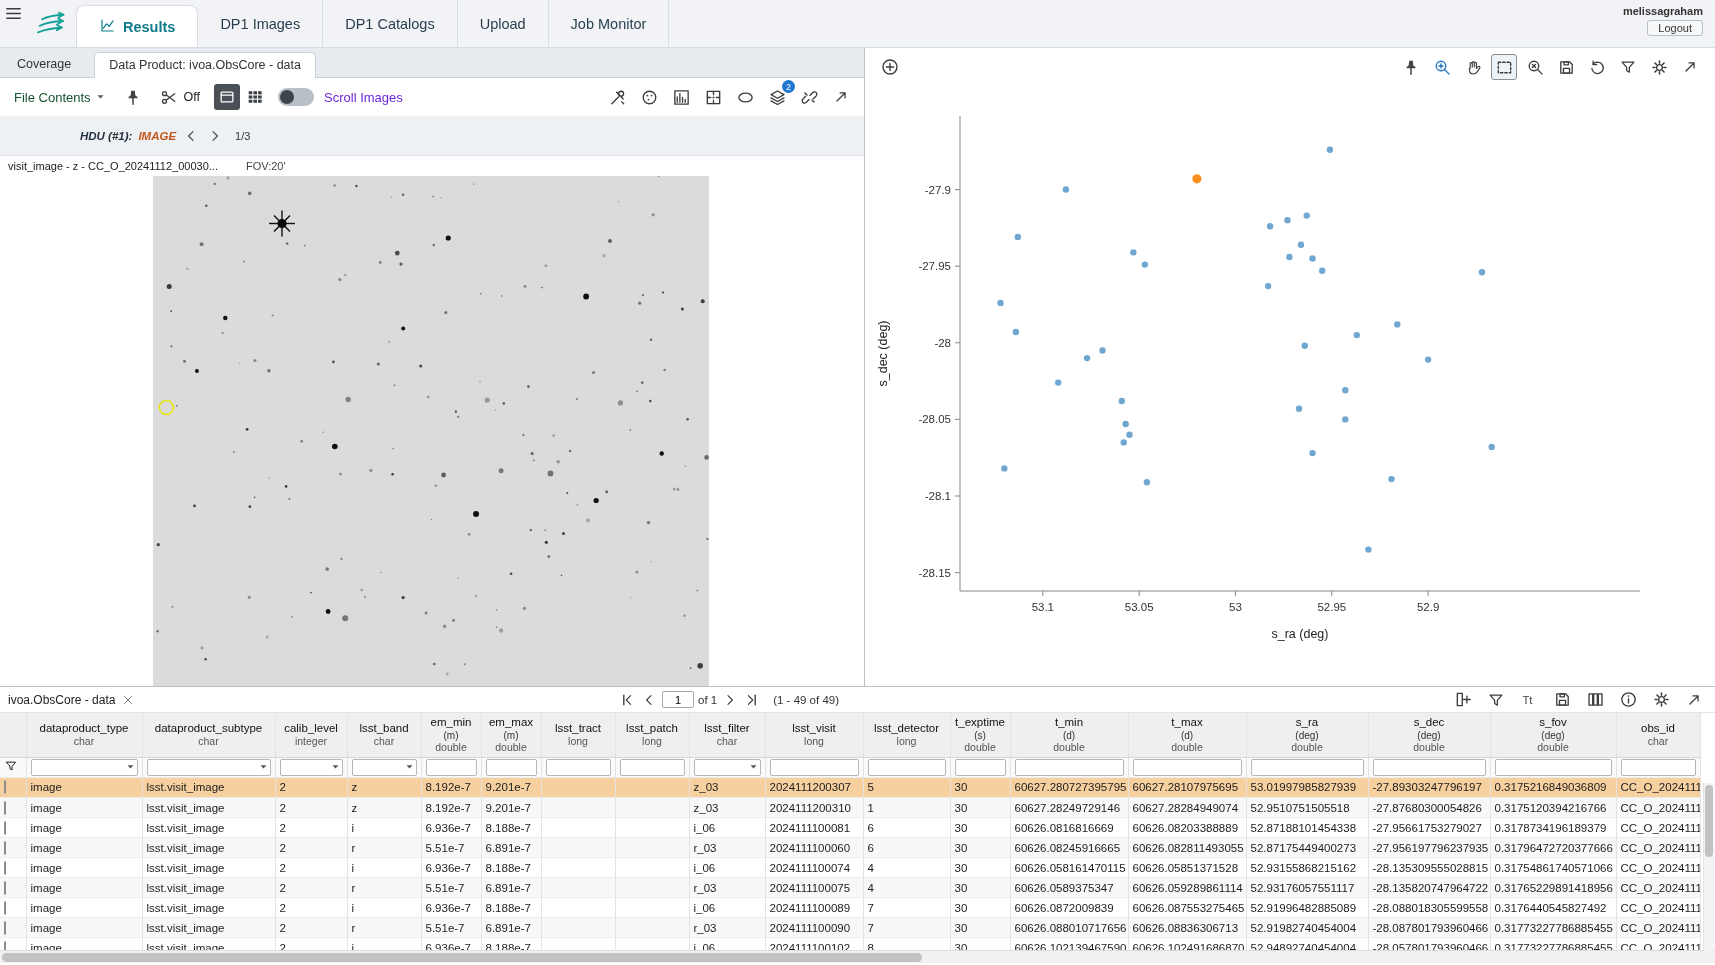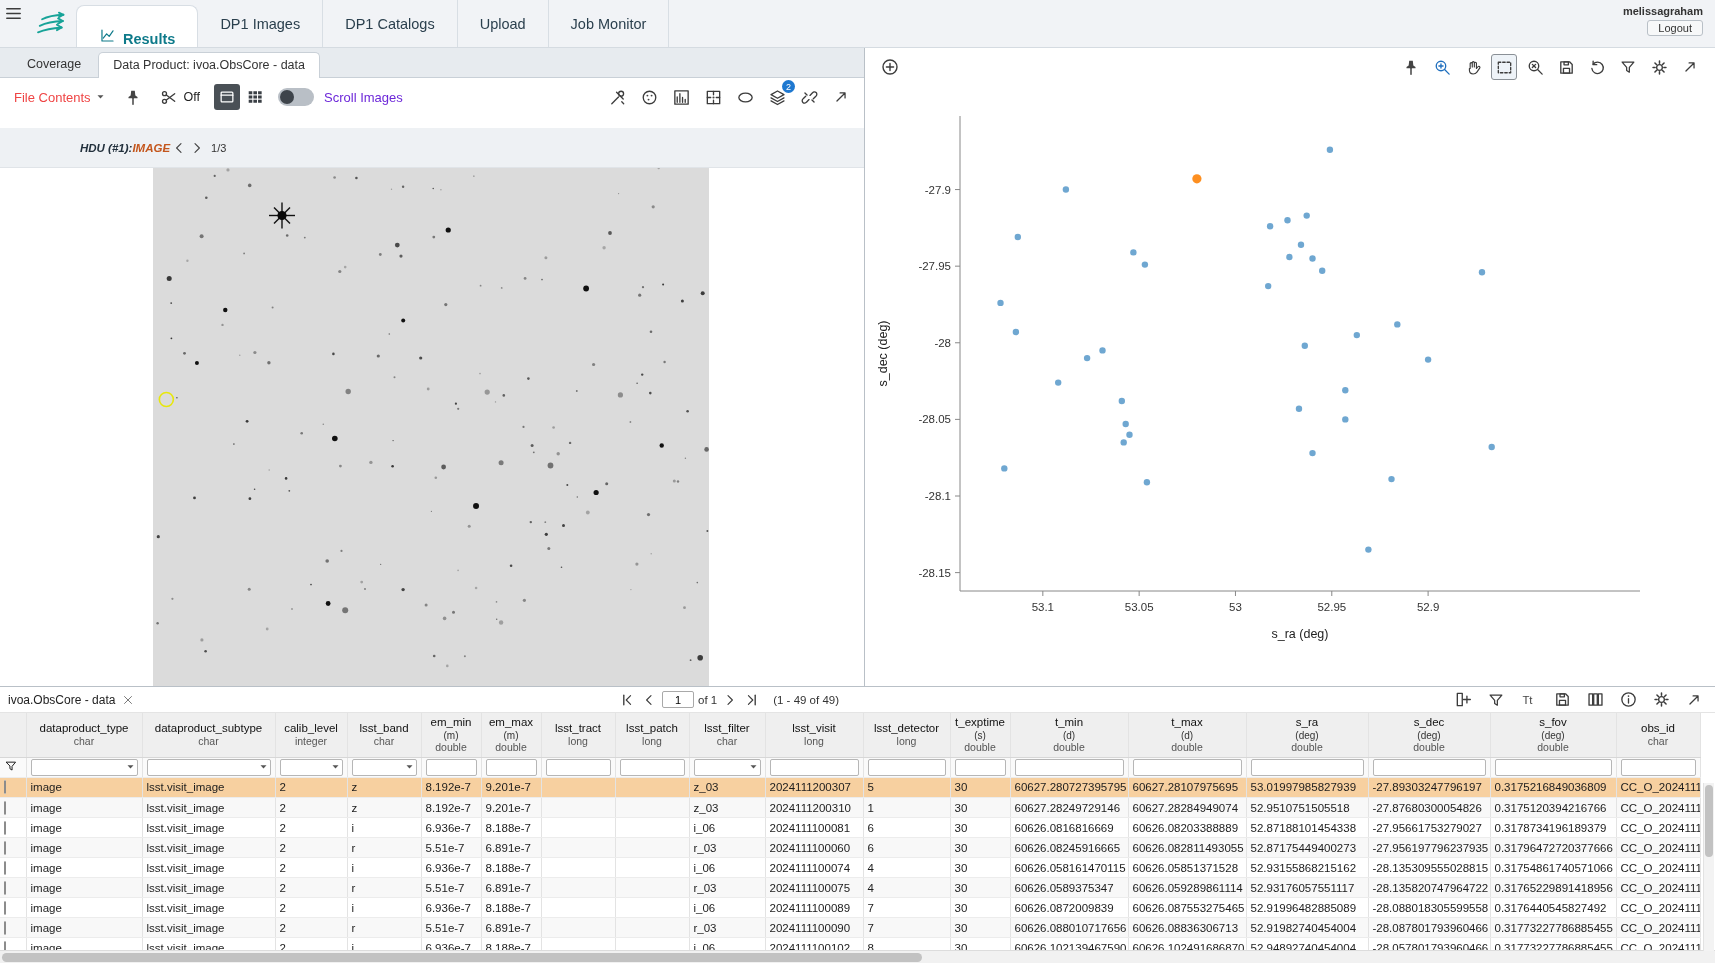--- a/index.html
+++ b/index.html
@@ -5,53 +5,53 @@
   * {box-sizing:border-box; margin:0; padding:0;}
   html,body {width:1715px; height:965px; overflow:hidden; font-family:"Liberation Sans",sans-serif; background:#fff; color:#222;}
   .app {width:1715px; height:965px; display:flex; flex-direction:column;}
 
   
   .topbar {height:48px; background:#f1f3f6; border-bottom:1px solid #d5dbe1; display:flex; align-items:stretch; flex:none;}
   .menu-btn {width:42px; display:flex; align-items:center; justify-content:center; cursor:pointer;}
   .logo {width:50px; display:flex; align-items:center; justify-content:center;}
   .app-tabs {display:flex; align-items:stretch;}
   .app-tab {display:flex; align-items:center; gap:7px; padding:0 22px; font-size:14.5px; color:#2a3f4d; border-right:1px solid #d8dee4; cursor:pointer;}
-  .app-tab:first-child {border-left:1px solid #d8dee4;align-items:flex-end;}
+  .app-tab:first-child {border-left:1px solid #d8dee4;}
   .app-tab.active {background:#fff; color:#0e7a8a; font-weight:bold; border-top-left-radius:8px; border-top-right-radius:8px; margin-top:5px; border:1px solid #d8dee4; border-bottom:none;}
   .user-box {margin-left:auto; padding:5px 12px 0 0; display:flex; flex-direction:column; align-items:flex-end; gap:3px;}
   .user-name {font-size:11px; font-weight:bold; color:#333;}
   .logout-btn {font-size:11px; padding:1px 10px; background:#f7f8f9; border:1px solid #b9c0c7; border-radius:3px; color:#333; cursor:pointer; font-family:inherit;}
 
   
   .main {flex:1; display:flex; min-height:0;}
   .left-panel {width:865px; flex:none; border-right:1px solid #b9c0c7; display:flex; flex-direction:column; background:#fff;}
   .right-panel {flex:1; display:flex; flex-direction:column; background:#fff; min-width:0;}
-  .panel-tabs {height:30px; flex:none; background:#e7ebef; display:flex; align-items:flex-end; padding-left:12px; gap:2px; border-bottom:1px solid #c9d0d7;}
+  .panel-tabs {height:30px; flex:none; background:#e7ebef; display:flex; align-items:flex-end; padding-left:2px; gap:8px; border-bottom:1px solid #c9d0d7;}
   .p-tab {font-size:12.5px; color:#333; padding:5px 14px 6px; border:1px solid transparent; border-bottom:none; cursor:pointer; border-top-left-radius:5px; border-top-right-radius:5px;}
   .p-tab.active {background:#fff; border-color:#c9d0d7; position:relative; top:1px;}
 
   
   .img-toolbar {height:38px; flex:none; display:flex; align-items:center; padding:0 10px; gap:10px; background:#fff;}
-  .fc-dd {display:flex; align-items:center; gap:4px; font-size:13px; color:#ef4444; cursor:pointer; padding:3px 4px;}
+  .fc-dd {display:flex; align-items:center; gap:4px; font-size:13px; color:#14532d; cursor:pointer; padding:3px 4px;}
   .tb-icon {width:26px; height:26px; flex:none; display:flex; align-items:center; justify-content:center; cursor:pointer; color:#3c3c3c; position:relative; border-radius:3px;}
   .tb-icon svg {display:block;}
   .tb-icon.active-blue {color:#1f6fbe;}
   .tb-icon.boxed {border:1px solid #8a9096; background:#eef3f8;}
   .off-label {font-size:12.5px; margin-left:-8px;}
   .view-btn {width:26px; height:26px; display:flex; align-items:center; justify-content:center; color:#3a3f45; border-radius:3px; cursor:pointer;}
   .view-btn.active {background:#4a5056; color:#fff;}
   .view-pair {display:flex; gap:2px; margin-left:4px;}
   .toggle {width:36px; height:18px; border-radius:9px; background:#b9bfc6; position:relative; cursor:pointer; flex:none;}
   .toggle .knob {position:absolute; left:2px; top:2px; width:14px; height:14px; border-radius:50%; background:#3e444b;}
   .toggle-label {font-size:13px; color:#6d28d9;}
   .tool-group {margin-left:auto; display:flex; align-items:center; gap:6px;}
   .badge {position:absolute; top:-4px; right:-5px; background:#1e78d0; color:#fff; font-size:9px; width:13px; height:13px; border-radius:50%; display:flex; align-items:center; justify-content:center;}
 
   
-  .hdu-row {height:40px; flex:none; background:#eef1f4; display:flex; align-items:center; padding-left:80px; font-size:11.5px; border-bottom:1px solid #e0e4e8;margin-top:12px;}
+  .hdu-row {height:40px; flex:none; background:#eef1f4; display:flex; align-items:center; gap:6px; padding-left:80px; font-size:11.5px; border-bottom:1px solid #e0e4e8;}
   .hdu-label {font-style:italic; font-weight:bold; color:#23313d;}
   .hdu-type {font-style:italic; font-weight:bold; color:#c4561c;}
   .hdu-nav {display:flex; align-items:center; gap:3px; color:#444; cursor:pointer;}
   .hdu-page {font-size:11px; color:#333; margin-left:5px;}
   .img-title-row {height:20px; flex:none; display:flex; align-items:center; gap:28px; padding-left:8px; font-size:11px; color:#222; background:#fff;}
   .fov-label {color:#444;}
   .img-area {flex:1; position:relative; background:#fff; overflow:hidden; min-height:0;}
   .fits {position:absolute; left:153px; top:0; width:556px; height:100%; background:#dbdbdb; cursor:crosshair;}
   .fits svg {display:block;}
   .img-status {height:26px; flex:none; background:#f4f6f8; border-top:1px solid #d8dde2; display:flex; align-items:center; font-size:11px; color:#333; padding:0 8px; gap:10px;}
@@ -261,20 +261,24 @@
             </svg>
           </span>
         <span class="hdu-nav tb-icon" style="width:18px;height:18px">
             <svg width="16" height="16" viewBox="0 0 20 20" fill="none" stroke="currentColor" stroke-width="1.4" stroke-linecap="round" stroke-linejoin="round">
               <path d="M7.5 4.5 13 10l-5.5 5.5"></path>
             </svg>
           </span>
         <span class="hdu-page">1/3</span>
       </div>
 
+      <div class="img-title-row">
+        <span>visit_image - z - CC_O_20241112_00030...</span>
+        <span class="fov-label">FOV:20'</span>
+      </div>
 
       <div class="img-area">
         <div class="fits" id="fits-image">
             <svg width="556" height="500" xmlns="http://www.w3.org/2000/svg">
               <rect width="556" height="500" fill="#dbdbdb"></rect>
               <circle cx="334.2" cy="224.1" r="2.6" fill="#1a1a1a" opacity="0.35"></circle>
               <circle cx="292.8" cy="136.6" r="1.6" fill="#1a1a1a" opacity="0.53"></circle>
               <circle cx="139.0" cy="441.0" r="0.9" fill="#1a1a1a" opacity="0.37"></circle>
               <circle cx="278.4" cy="343.3" r="0.6" fill="#1a1a1a" opacity="0.53"></circle>
               <circle cx="465.6" cy="25.6" r="0.6" fill="#1a1a1a" opacity="0.41"></circle>

